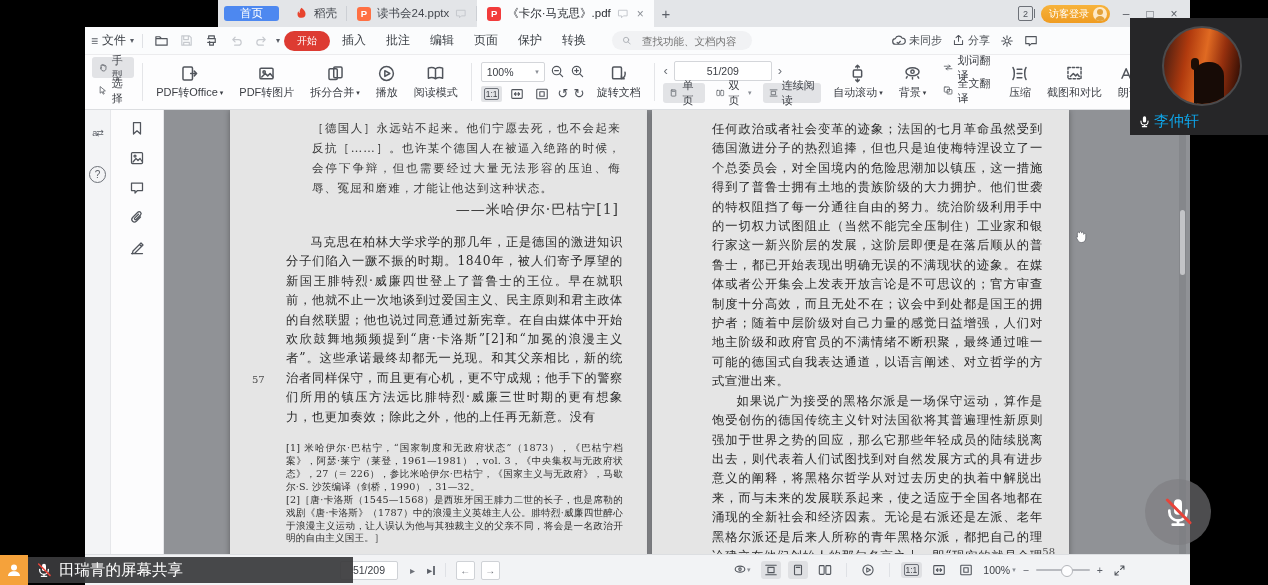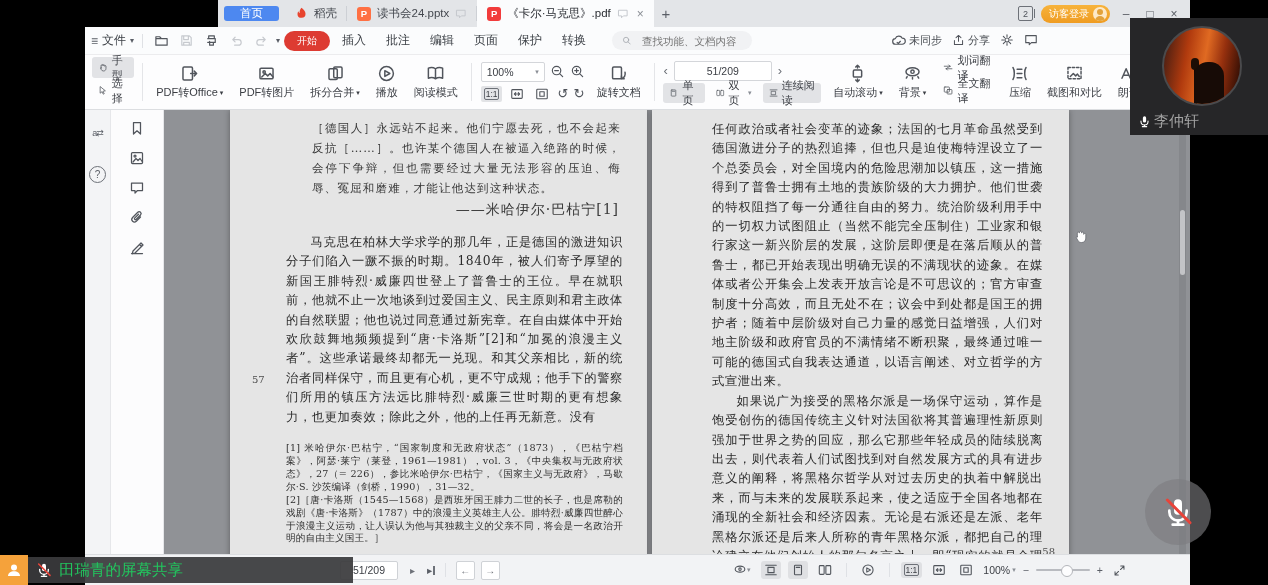--- a/index.html
+++ b/index.html
@@ -34,21 +34,21 @@
     padding:0 6px;gap:4px;font-size:12px;color:#3c4046;flex:none;position:relative;}
   .mb-group{display:flex;align-items:center;gap:4px;}
   .mi{padding:2px 8px;border-radius:3px;}
   .mi.active{background:#dd3b32;color:#fff;border-radius:12px;padding:3px 13px;font-size:10px;}
   .glyph{color:#5a5e66;}
   .vsep{width:1px;height:14px;background:#dfe1e5;margin:0 4px;}
   .searchbox{display:flex;align-items:center;gap:5px;background:#f1f2f4;border-radius:12px;height:19px;
     padding:0 10px;margin-left:14px;width:120px;}
   .searchbox input{border:0;background:transparent;outline:none;font-size:10.5px;color:#9a9ea6;width:100%;
     font-family:"Liberation Sans",sans-serif;text-align:center;}
-  .mb-right{position:absolute;right:152px;display:flex;gap:10px;font-size:11px;color:#4c5056;}
+  .mb-right{position:absolute;right:152px;display:flex;align-items:center;gap:10px;font-size:11px;color:#4c5056;}
   
   .toolbar{height:50px;background:#fdfdfe;border-bottom:1px solid #dcdee1;display:flex;align-items:stretch;
     padding:2px 4px;flex:none;position:relative;}
   .svgi{stroke:#51555c;fill:none;stroke-width:1.25;stroke-linecap:round;stroke-linejoin:round;}
   .stack2{display:flex;flex-direction:column;justify-content:flex-start;gap:2px;padding:0 3px;}
   .srow{display:flex;align-items:center;gap:4px;font-size:11px;color:#3b3e44;padding:1px 6px;border-radius:3px;height:19px;}
   .srow.on{background:#e2e3e6;}
   .tbtn{display:flex;flex-direction:column;align-items:center;justify-content:center;gap:2px;padding:0 8px;
     font-size:11px;color:#3b3e44;border-radius:3px;}
   .tbtn .lbl{display:flex;align-items:center;gap:2px;white-space:nowrap;}
@@ -107,23 +107,23 @@
   .knob{position:absolute;left:25px;top:-4px;width:10px;height:10px;border-radius:50%;background:#fdfdfe;
     border:1px solid #b4b6bb;}
   
   .blackright{position:absolute;left:1190px;top:0;width:78px;height:585px;background:#000;}
   .webcam{position:absolute;left:1130px;top:18px;width:138px;height:117px;background:#262628;z-index:30;}
   .avatar{position:absolute;left:32px;top:8px;width:76px;height:76px;border-radius:50%;border:2px solid #4a4a4c;
     overflow:hidden;background:linear-gradient(100deg,#47110495 0%,#b03a0e 30%,#e06a22 52%,#96300e 72%,#1d0702 100%);}
   .avatar .fig{position:absolute;right:16px;bottom:0;width:30px;height:42px;background:#170b06;border-radius:14px 14px 0 0;}
   .avatar .mics{position:absolute;left:30px;bottom:0;width:2.5px;height:38px;background:#120602;}
   .avatar .michead{position:absolute;left:27px;bottom:34px;width:8px;height:12px;border-radius:4px;background:#1c0d05;}
-  .camname{position:absolute;left:8px;bottom:4px;display:flex;align-items:center;gap:3px;color:#a3a3a3;font-size:15px;}
+  .camname{position:absolute;left:8px;bottom:4px;display:flex;align-items:center;gap:3px;color:#0ea5e9;font-size:15px;}
   .sharebar{position:absolute;left:28px;top:557px;width:317px;height:26px;background:rgba(58,58,60,.93);z-index:30;
-    display:flex;align-items:center;gap:7px;padding-left:8px;color:#22c55e;font-size:15.5px;}
+    display:flex;align-items:center;gap:7px;padding-left:8px;color:#ffffff;font-size:15.5px;}
   .membersq{position:absolute;left:0;top:555px;width:28px;height:30px;background:#f5a23b;z-index:31;
     display:flex;align-items:center;justify-content:center;}
   .micbtn{position:absolute;left:1145px;top:479px;width:66px;height:66px;border-radius:50%;
     background:rgba(125,125,128,.62);z-index:32;display:flex;align-items:center;justify-content:center;}
 </style>
 </head>
 <body>
 
 <div class="stage">
   <div class="app">

